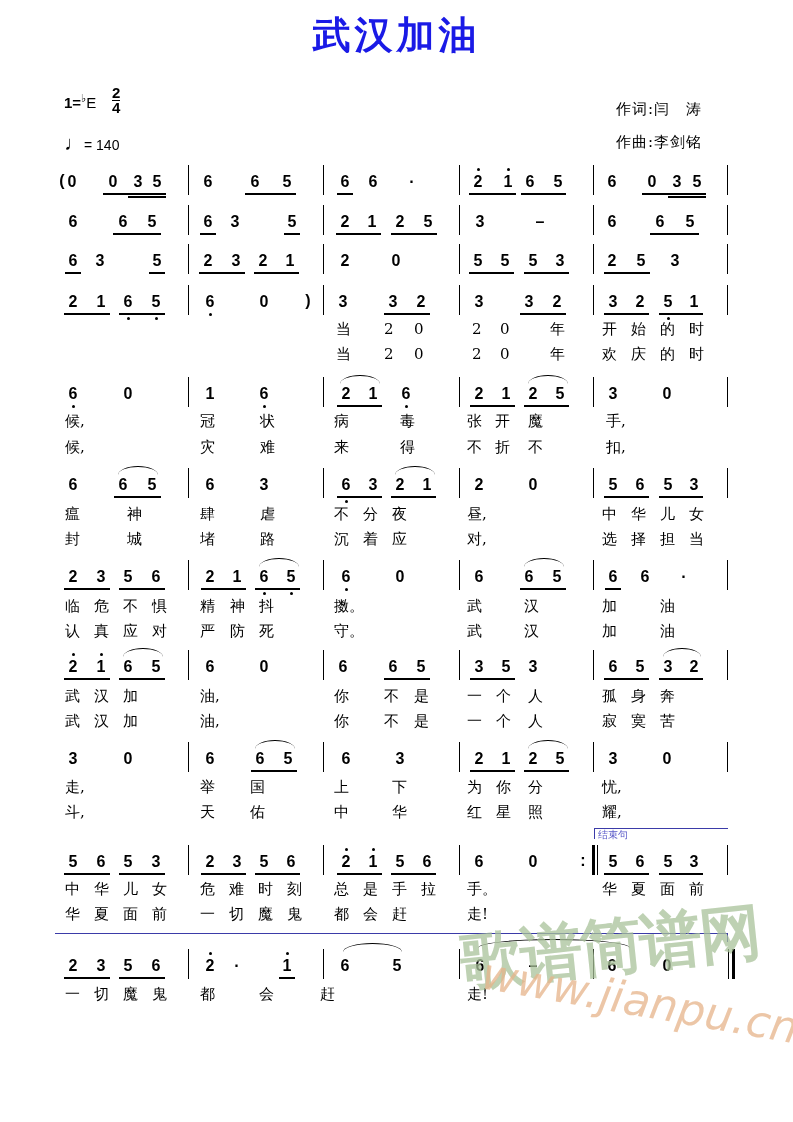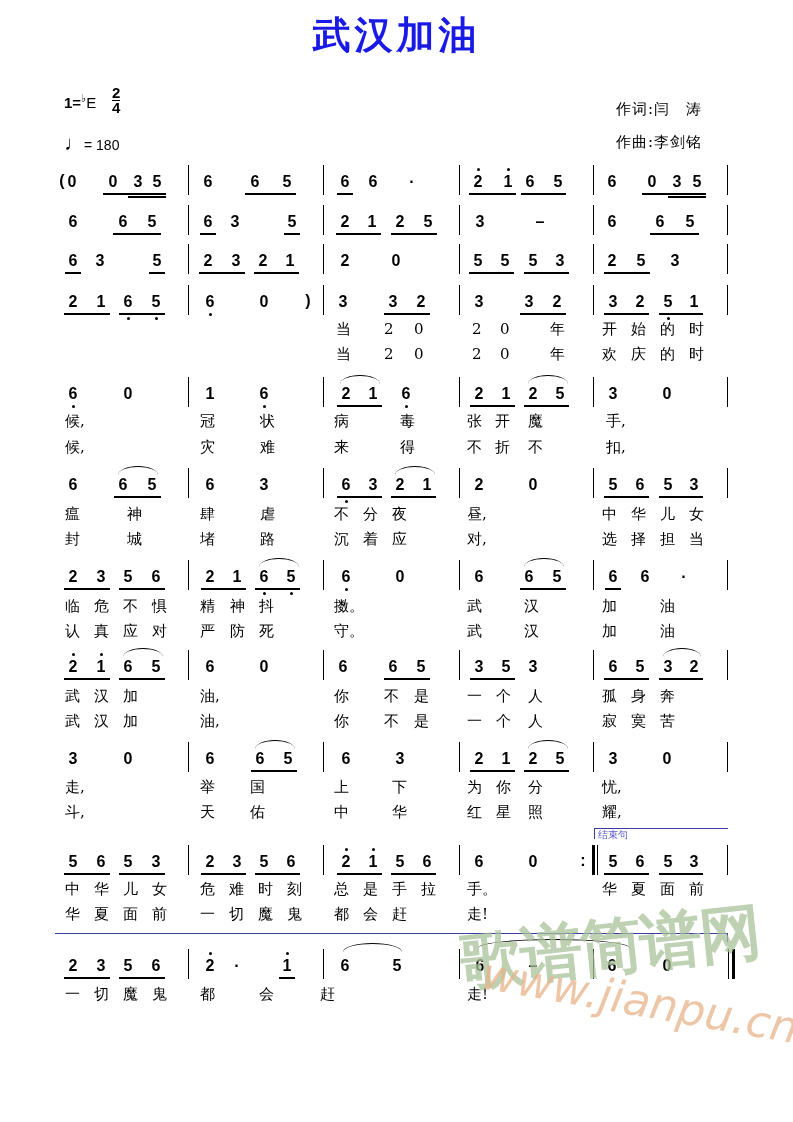--- a/index.html
+++ b/index.html
@@ -39,21 +39,21 @@
 </head>
 <body>
 
 <div class="title">武汉加油</div>
 
 <div class="key"><b>1=</b><span class="flat">♭</span><span>E</span></div>
 <div class="frac">
     <div>2</div>
     <div style="border-top:1.5px solid #000;">4</div>
   </div>
-<div class="tempo"><span style="font-size:20px;">♩</span><span>= 180</span></div>
+<div class="tempo"><span style="font-size:20px;">♩</span><span>= 140</span></div>
 
 <div class="credit" style="top:100px;">作词:闫　涛</div>
 <div class="credit" style="top:133px;">作曲:李剑铭</div>
 
 <div id="score">
     <div class="n" style="left: 55px; top: 172px;">(</div>
     <div class="n" style="left: 65px; top: 173px;">0</div>
     <div class="n" style="left: 106px; top: 173px;">0</div>
     <div class="n" style="left: 131px; top: 173px;">3</div>
     <div class="n" style="left: 150px; top: 173px;">5</div>

